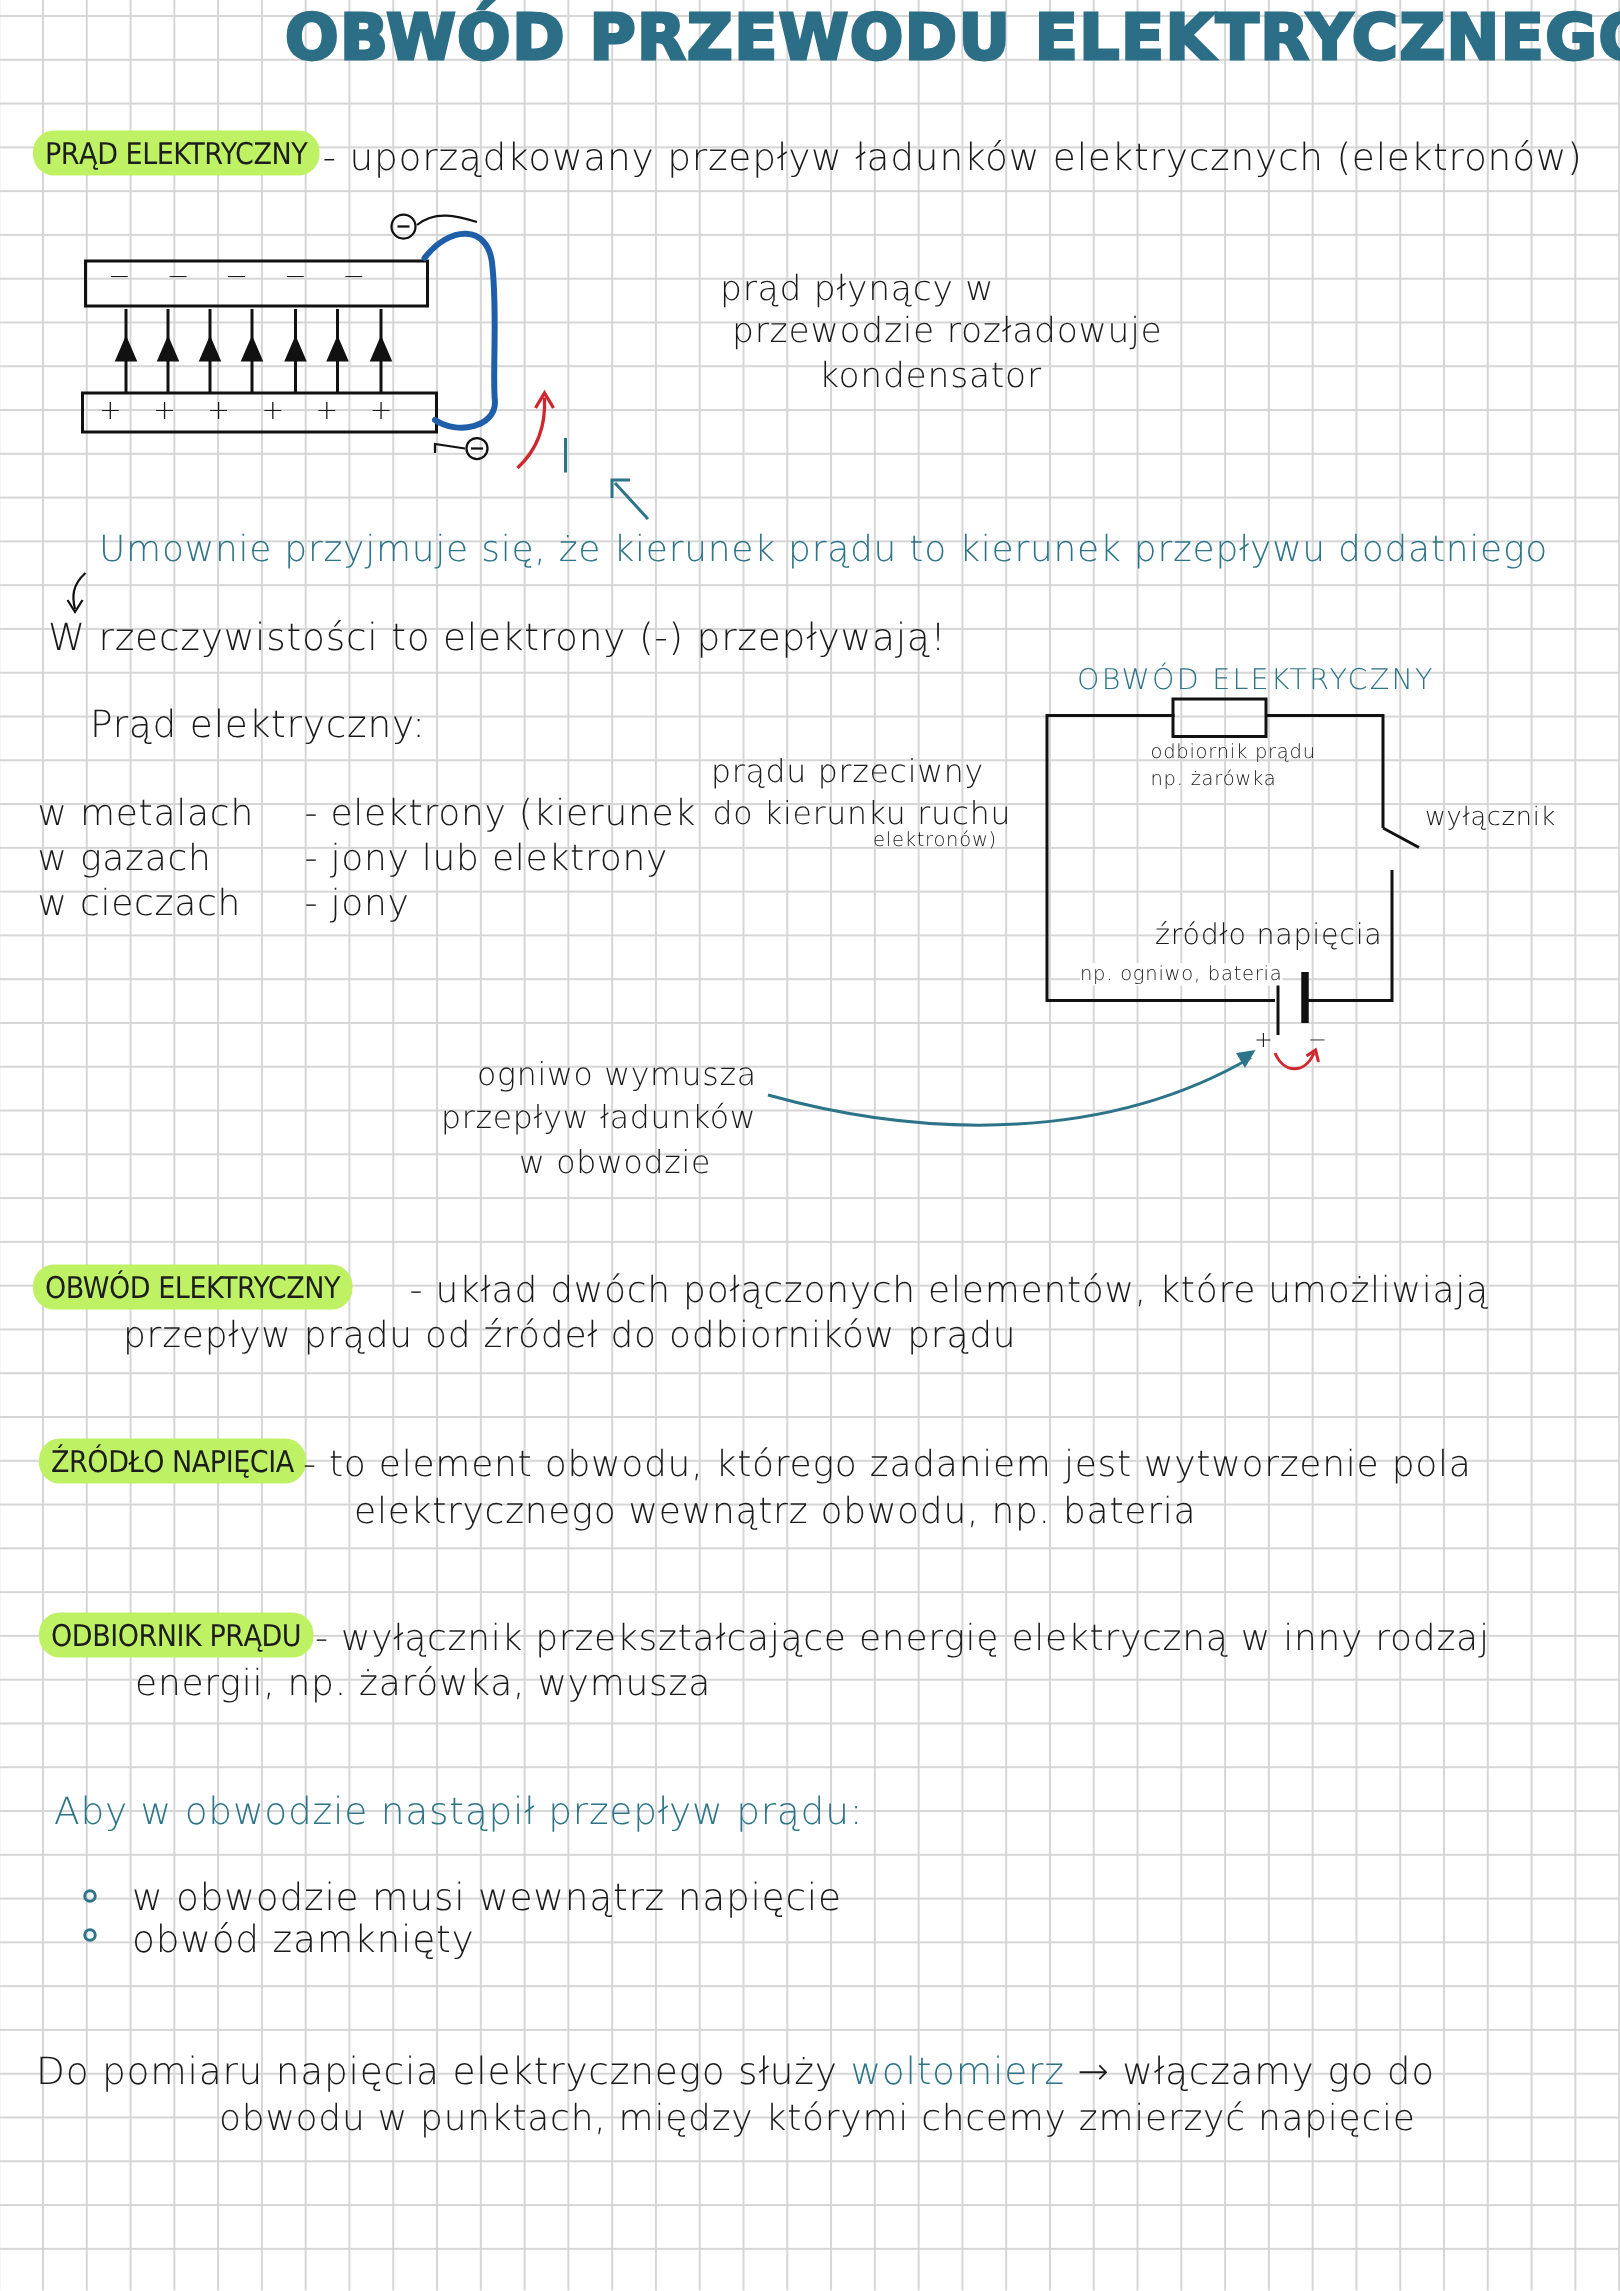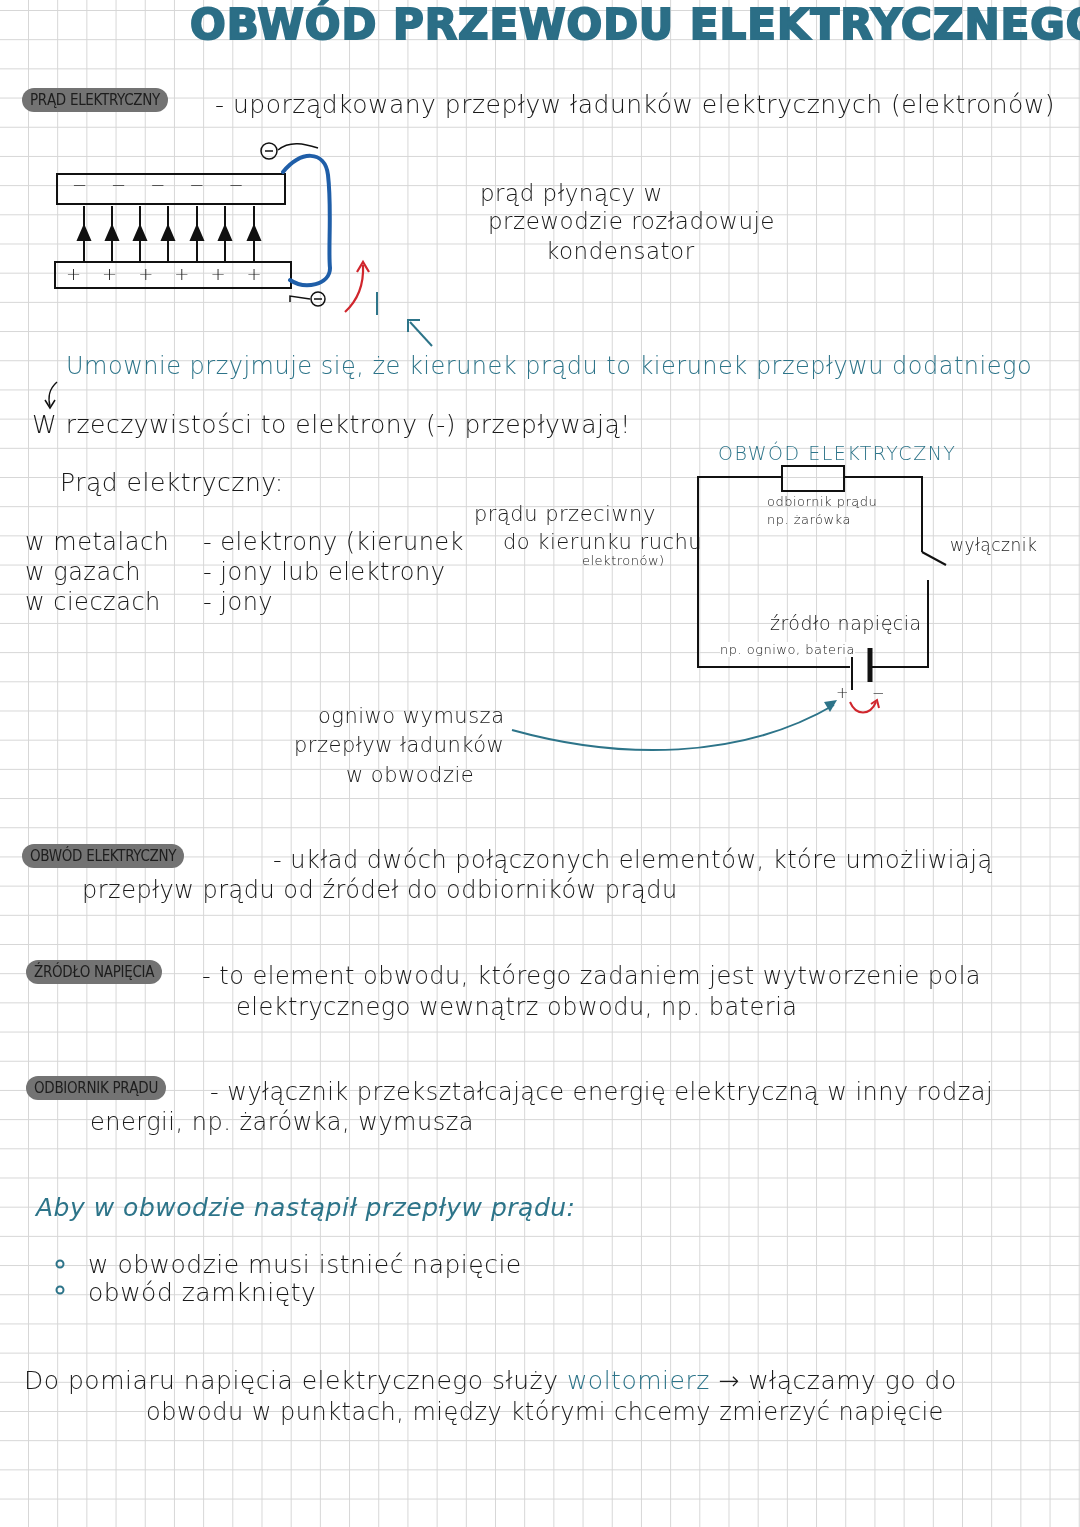--- a/index.html
+++ b/index.html
@@ -17,22 +17,22 @@
   .abs { position: absolute; white-space: nowrap; }
   .title {
     left: 190px; top: 0px; font-size: 42px; font-weight: 900;
     color: #2b6e86; letter-spacing: 1px;
     font-family: "DejaVu Sans", sans-serif;
     -webkit-text-stroke: 2px #2b6e86;
   }
   .hand { font-family: "DejaVu Sans", sans-serif; font-weight: 300; font-size: 24px; letter-spacing: 0.5px; }
   .teal { color: #2d7489; }
   .hl {
-    background: #737373; border-radius: 14px; padding: 3px 8px;
-    font-size: 15px; font-family: "DejaVu Sans Condensed", "DejaVu Sans", sans-serif;
+    background: #bef264; border-radius: 14px; padding: 3px 8px;
+    font-size: 20px; font-family: "DejaVu Sans Condensed", "DejaVu Sans", sans-serif;
     color: #1d1d1d; letter-spacing: -0.3px;
   }
   .small { font-size: 15px; }
   .tiny { font-size: 13px; }
   svg { position: absolute; left: 0; top: 0; pointer-events: none; }
 </style>
 </head>
 <body>
 
 <div class="abs title">OBWÓD PRZEWODU ELEKTRYCZNEGO</div>
@@ -116,21 +116,21 @@
 <div class="abs hand" style="left:546px; top:238px; font-size:23px;">kondensator</div>
 
 <div class="abs hand teal" style="left:66px; top:352px; font-size:24px;">Umownie przyjmuje się, że kierunek prądu to kierunek przepływu dodatniego</div>
 <div class="abs hand" style="left:32px; top:410px; font-size:25px;">W rzeczywistości to elektrony (-) przepływają!</div>
 
 <div class="abs hand" style="left:60px; top:468px; font-size:25px;">Prąd elektryczny:</div>
 <div class="abs hand" style="left:474px; top:502px; font-size:21px;">prądu przeciwny</div>
 <div class="abs hand" style="left:25px; top:528px; font-size:24px;">
   <span style="display:inline-block;width:178px;">w metalach</span><span>- elektrony (kierunek</span>
 </div>
-<div class="abs hand" style="left:475px; top:530px; font-size:21px;margin-left:28px;">do kierunku ruchu</div>
+<div class="abs hand" style="left:475px; top:530px; font-size:21px;">do kierunku ruchu</div>
 <div class="abs hand tiny" style="left:582px; top:553px;">elektronów)</div>
 <div class="abs hand" style="left:25px; top:558px; font-size:24px;">
   <span style="display:inline-block;width:178px;">w gazach</span><span>- jony lub elektrony</span>
 </div>
 <div class="abs hand" style="left:25px; top:588px; font-size:24px;">
   <span style="display:inline-block;width:178px;">w cieczach</span><span>- jony</span>
 </div>
 
 <div class="abs hand teal" style="left:718px; top:442px; font-size:19px; letter-spacing:1.5px;">OBWÓD ELEKTRYCZNY</div>
 <div class="abs hand tiny" style="left:767px; top:494px;">odbiornik prądu</div>
@@ -156,22 +156,22 @@
 </div>
 <div class="abs hand" style="left:202px; top:962px; font-size:24px;">- to element obwodu, którego zadaniem jest wytworzenie pola</div>
 <div class="abs hand" style="left:236px; top:993px; font-size:24px;">elektrycznego wewnątrz obwodu, np. bateria</div>
 
 <div class="abs" style="left:26px; top:1078px;">
   <span class="hl">ODBIORNIK PRĄDU</span>
 </div>
 <div class="abs hand" style="left:210px; top:1078px; font-size:24px;">- wyłącznik przekształcające energię elektryczną w inny rodzaj</div>
 <div class="abs hand" style="left:90px; top:1108px; font-size:24px;">energii, np. żarówka, wymusza</div>
 
-<div class="abs hand teal" style="left:36px; top:1193px; font-size:25px;font-style:italic;">Aby w obwodzie nastąpił przepływ prądu:</div>
-<div class="abs hand" style="left:88px; top:1250px; font-size:25px;">w obwodzie musi istnieć napięcie</div>
+<div class="abs hand teal" style="left:36px; top:1193px; font-size:25px;">Aby w obwodzie nastąpił przepływ prądu:</div>
+<div class="abs hand" style="left:88px; top:1250px; font-size:25px;">w obwodzie musi wewnątrz napięcie</div>
 <div class="abs hand" style="left:88px; top:1278px; font-size:25px;">obwód zamknięty</div>
 
 <div class="abs hand" style="left:24px; top:1366px; font-size:25px;">
   <span>Do pomiaru napięcia elektrycznego służy</span>
   <span class="teal">woltomierz</span>
   <span>→ włączamy go do</span>
 </div>
 <div class="abs hand" style="left:146px; top:1398px; font-size:24px;">obwodu w punktach, między którymi chcemy zmierzyć napięcie</div>
 
 </body></html>

